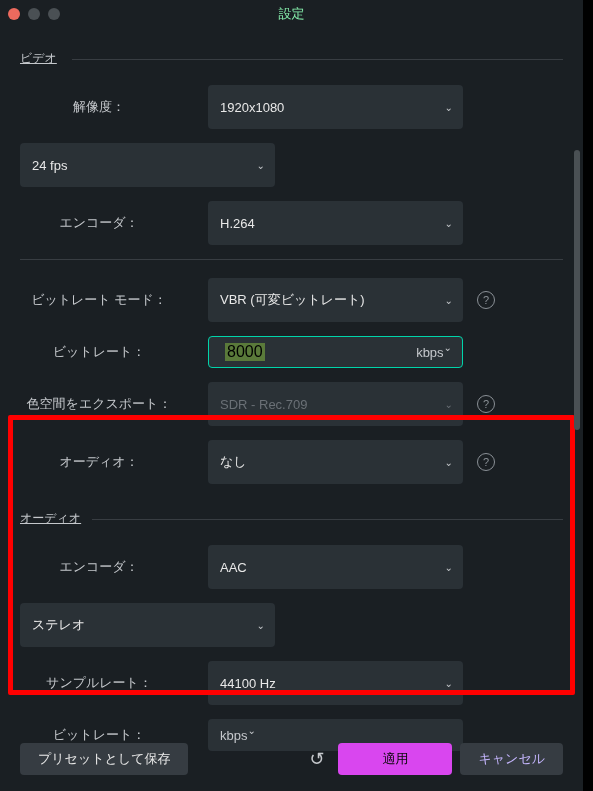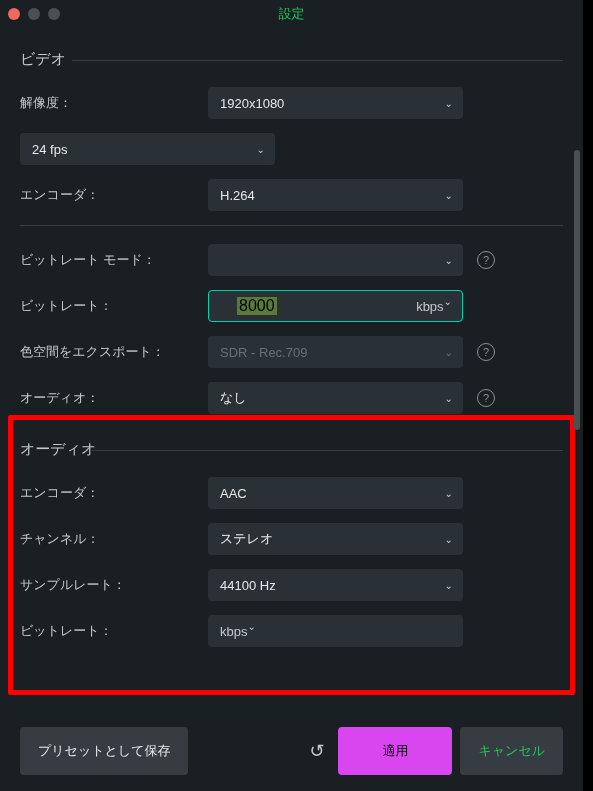--- a/index.html
+++ b/index.html
@@ -38,66 +38,67 @@
       height: 12px;
       border-radius: 50%;
     }
     .tl-red { background: #ed6a5e; }
     .tl-yellow { background: #4a5054; }
     .tl-green { background: #4a5054; }
     .title {
       position: absolute;
       left: 50%;
       transform: translateX(-50%);
-      color: #22c55e;
+      color: #86efac;
       font-size: 13px;
       font-weight: 500;
       text-align: center;
     }
     .content {
       padding: 8px 20px 0 20px;
     }
     .section-header {
       color: #c5c8cc;
-      font-size: 15px;
+      font-size: 12px;
       margin: 14px 0 18px 0;
       position: relative;
+      text-decoration: underline;
     }
     .section-header::after {
       content: "";
       position: absolute;
       left: 52px;
       right: 0;
       top: 50%;
       height: 1px;
       background: #383d42;
     }
     .section-header.audio::after {
       left: 72px;
     }
     .field-row {
       display: flex;
       align-items: center;
       margin-bottom: 14px;
     }
     .field-label {
       width: 188px;
-      text-align: left;
+      text-align: center;
       color: #c5c8cc;
       font-size: 13px;
       padding-right: 30px;
     }
     .field-control {
       width: 255px;
       position: relative;
     }
     .select-box {
       background: #2a3136;
       border-radius: 4px;
-      height: 32px;
+      height: 44px;
       display: flex;
       align-items: center;
       padding: 12px 12px;
       color: #e8e8e8;
       font-size: 13px;
       position: relative;
       cursor: pointer;
     }
     .select-box.disabled {
       color: #6a7076;
@@ -115,21 +116,21 @@
       background: #383d42;
       margin: 6px 0 18px 0;
     }
     .input-bitrate {
       display: flex;
       align-items: center;
       background: #2a3136;
       border: 1px solid #00d4aa;
       border-radius: 4px;
       height: 32px;
-      padding: 0 10px 0 28px;
+      padding: 0 10px 0 16px;
     }
     .input-bitrate .highlighted {
       background: #5a7a3a;
       padding: 0 2px;
     }
     .unit {
       color: #c5c8cc;
       font-size: 13px;
     }
     .bitrate-box {
@@ -170,21 +171,21 @@
     }
     .footer {
       position: absolute;
       bottom: 16px;
       left: 20px;
       right: 20px;
       display: flex;
       align-items: center;
     }
     .btn {
-      height: 48px;
+      height: 32px;
       border-radius: 4px;
       border: none;
       font-size: 13px;
       cursor: pointer;
       padding: 0 18px;
       display: flex;
       align-items: center;
       justify-content: center;
     }
     .btn-preset {
@@ -200,21 +201,21 @@
     }
     .btn-apply {
       background: #d946ef;
       color: #0a0a0a;
       font-weight: 500;
       margin-right: 8px;
       padding: 0 44px;
     }
     .btn-cancel {
       background: #363c42;
-      color: #22c55e;
+      color: #c4b5fd;
     }
     .scrollbar {
       position: absolute;
       right: 3px;
       top: 30px;
       width: 6px;
       height: 600px;
     }
     .scrollbar-thumb {
       position: absolute;
@@ -271,20 +272,21 @@
         </div>
       </div>
     </div>
 
     <div class="divider"></div>
 
     <div class="field-row">
       <div class="field-label">ビットレート モード：</div>
       <div class="field-control">
         <div class="select-box">
+          <span>VBR (可変ビットレート)</span>
           <span class="chevron">⌄</span>
         </div>
       </div>
       <div class="help-icon">?</div>
     </div>
 
     <div class="field-row">
       <div class="field-label">ビットレート：</div>
       <div class="field-control">
         <div class="input-bitrate">
@@ -324,21 +326,20 @@
       <div class="field-label">エンコーダ：</div>
       <div class="field-control">
         <div class="select-box">
           <span>AAC</span>
           <span class="chevron">⌄</span>
         </div>
       </div>
     </div>
 
     <div class="field-row">
-      <div class="field-label">チャンネル：</div>
       <div class="field-control">
         <div class="select-box">
           <span>ステレオ</span>
           <span class="chevron">⌄</span>
         </div>
       </div>
     </div>
 
     <div class="field-row">
       <div class="field-label">サンプルレート：</div>

